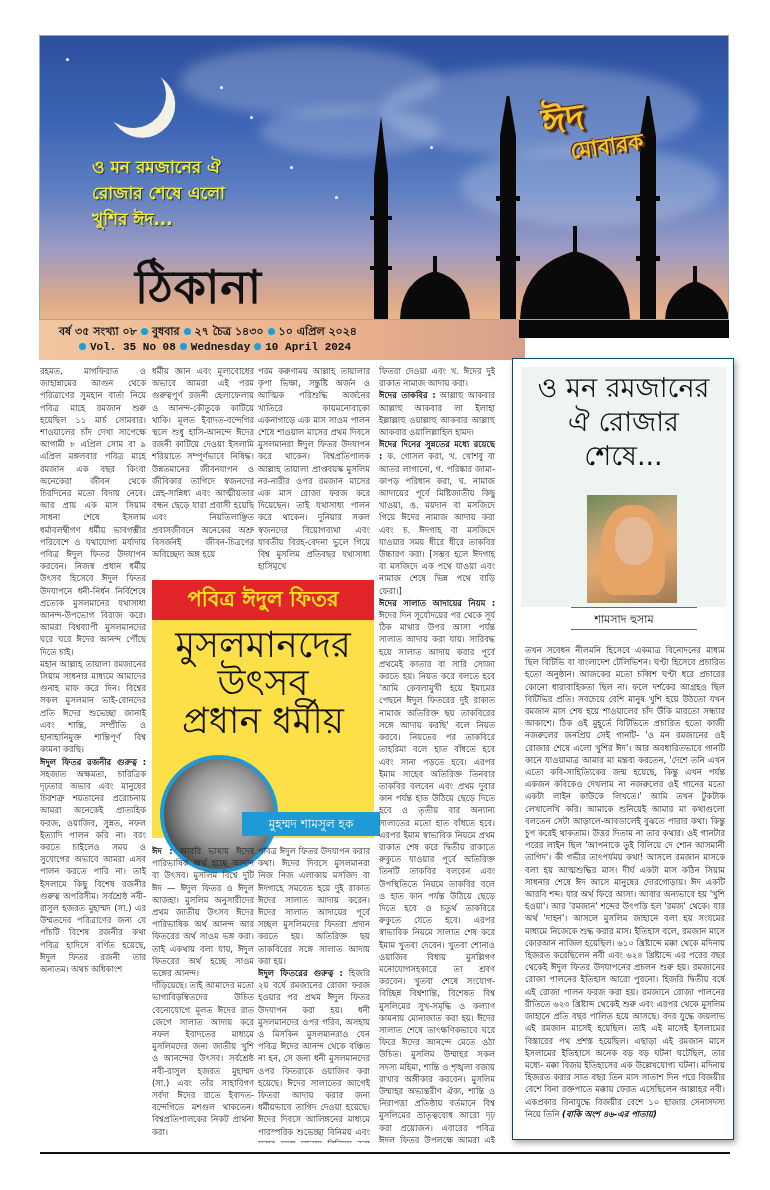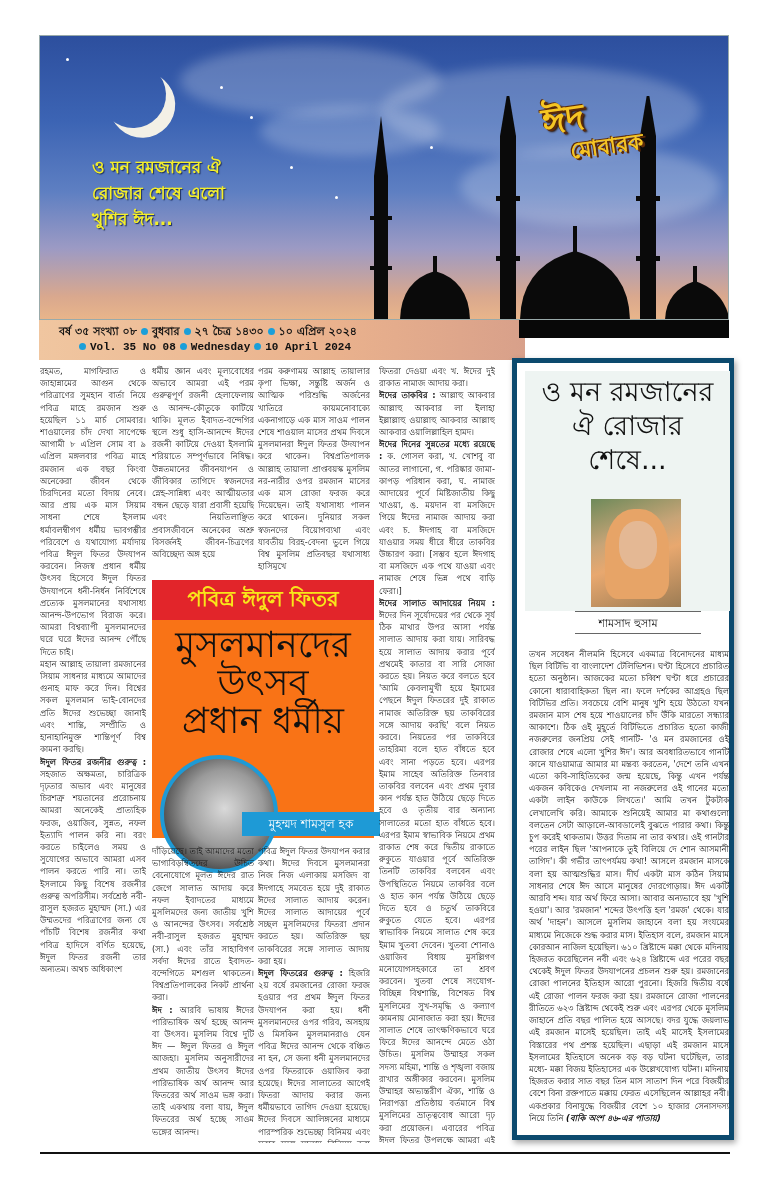--- a/index.html
+++ b/index.html
@@ -65,21 +65,21 @@
   .col .sub { font-weight: bold; }
   .c1 { left: 40px; top: 365px; width: 106px; height: 778px; }
   .c2a { left: 152px; top: 365px; width: 102px; height: 205px; }
   .c3a { left: 258px; top: 365px; width: 112px; height: 205px; }
   .c2b { left: 152px; top: 845px; width: 102px; height: 298px; }
   .c3b { left: 258px; top: 845px; width: 112px; height: 298px; }
   .c4 { left: 379px; top: 365px; width: 116px; height: 778px; }
 
   
   .feature {
-    position: absolute; left: 152px; top: 580px; width: 222px; height: 258px; background: #f97316; padding-left: 40px;
+    position: absolute; left: 152px; top: 580px; width: 222px; height: 258px; background: #fde047; padding-left: 40px;
   }
   .feature .ribbon {
     position: absolute; left: 0; top: 0; width: 222px; height: 40px; background: #e2252a;
     display: flex; align-items: center; justify-content: center;
   }
   .feature .ribbon span { font-family: "DejaVu Sans", sans-serif; font-weight: bold; font-size: 21px; color: #f9e61a; }
   .feature .headline {
     position: absolute; left: 0; top: 46px; width: 222px; text-align: center;
     font-family: "DejaVu Sans", sans-serif; font-size: 36px; line-height: 38px; color: #111;
   }
@@ -89,21 +89,21 @@
     overflow: hidden;
   }
   .feature .byline {
     position: absolute; left: 90px; top: 232px; width: 138px; height: 24px; background: #1e9ad6;
     color: #fff; font-family: "DejaVu Sans", sans-serif; font-size: 12px; line-height: 24px; text-align: center;
   }
 
   
   .rbox {
     position: absolute; left: 512px; top: 358px; width: 222px; height: 782px; background: #fff;
-    box-shadow: 2px 3px 6px rgba(0,0,0,0.35); border: 5px solid #0c4a6e;
+    box-shadow: 2px 3px 6px rgba(0,0,0,0.35); border: 1px solid #0c4a6e;
   }
   .rbox .head {
     position: absolute; left: 8px; top: 8px; width: 205px; height: 240px; background: #eef4f2;
   }
   .rbox .title {
     position: absolute; left: 0; top: 4px; width: 205px; text-align: center;
     font-family: "DejaVu Sans", sans-serif; font-size: 27px; line-height: 34px; color: #111;
   }
   .rbox .photo {
     position: absolute; left: 66px; top: 128px; width: 90px; height: 108px;
@@ -171,20 +171,21 @@
       <rect x="253" y="130" width="4" height="26"></rect>
       <rect x="373" y="170" width="4" height="16"></rect>
     </g>
   </svg>
 
   <div class="eid-logo">
     <span class="big">ঈদ</span>
     <span class="small">মোবারক</span>
   </div>
 
+  <div class="masthead-title">ঠিকানা</div>
   <div class="masthead-sub">বিশেষ আয়োজন</div>
 </div>
 
 <div class="issue-bar">
   <div class="bn">
     <span>বর্ষ ৩৫ সংখ্যা ০৮</span><span class="dot"></span><span>বুধবার</span><span class="dot"></span><span>২৭ চৈত্র ১৪৩০</span><span class="dot"></span><span>১০ এপ্রিল ২০২৪</span>
   </div>
   <div class="en">
     <span class="dot"></span><span>Vol. 35 No 08</span><span class="dot"></span><span>Wednesday</span><span class="dot"></span><span>10 April 2024</span>
   </div>
@@ -211,22 +212,22 @@
   <div class="headline">
     <div>মুসলমানদের</div>
     <div>উৎসব</div>
     <div>প্রধান ধর্মীয়</div>
   </div>
   <div class="portrait"></div>
   <div class="byline">মুহম্মদ শামসুল হক</div>
 </div>
 
 <div class="col c2b">
+  <p><span class="sub">ঈদ :</span> <span>আরবি ভাষায় ঈদের পারিভাষিক অর্থ হচ্ছে আনন্দ বা উৎসব। মুসলিম বিশ্বে দুটি ঈদ — ঈদুল ফিতর ও ঈদুল আজহা। মুসলিম অনুসারীদের প্রথম জাতীয় উৎসব ঈদের পারিভাষিক অর্থ আনন্দ আর ফিতরের অর্থ সাওম ভঙ্গ করা। তাই একথায় বলা যায়, ঈদুল ফিতরের অর্থ হচ্ছে সাওম ভঙ্গের আনন্দ।</span></p>
   <p>দাঁড়িয়েছে। তাই আমাদের মতো ভাগ্যবিড়ম্বিতদের উচিত বেনোযোগে মূলত ঈদের রাত জেগে সালাত আদায় করে নফল ইবাদতের মাধ্যমে মুসলিমদের জন্য জাতীয় খুশি ও আনন্দের উৎসব। সর্বশ্রেষ্ঠ নবী-রাসুল হজরত মুহাম্মদ (সা.) এবং তাঁর সাহাবিগণ সর্বদা ঈদের রাতে ইবাদত-বন্দেগিতে মশগুল থাকতেন। বিশ্বপ্রতিপালকের নিকট প্রার্থনা করা।</p>
-  <p><span class="sub">ঈদ :</span> <span>আরবি ভাষায় ঈদের পারিভাষিক অর্থ হচ্ছে আনন্দ বা উৎসব। মুসলিম বিশ্বে দুটি ঈদ — ঈদুল ফিতর ও ঈদুল আজহা। মুসলিম অনুসারীদের প্রথম জাতীয় উৎসব ঈদের পারিভাষিক অর্থ আনন্দ আর ফিতরের অর্থ সাওম ভঙ্গ করা। তাই একথায় বলা যায়, ঈদুল ফিতরের অর্থ হচ্ছে সাওম ভঙ্গের আনন্দ।</span></p>
 </div>
 <div class="col c3b">
   <p>পবিত্র ঈদুল ফিতর উদযাপন করার কথা। ঈদের দিবসে মুসলমানরা নিজ নিজ এলাকায় মসজিদ বা ঈদগাহে সমবেত হয়ে দুই রাকাত ঈদের সালাত আদায় করেন। ঈদের সালাত আদায়ের পূর্বে সচ্ছল মুসলিমদের ফিতরা প্রদান করতে হয়। অতিরিক্ত ছয় তাকবিরের সঙ্গে সালাত আদায় করা হয়।</p>
   <p><span class="sub">ঈদুল ফিতরের গুরুত্ব :</span> <span>হিজরি ২য় বর্ষে রমজানের রোজা ফরজ হওয়ার পর প্রথম ঈদুল ফিতর উদযাপন করা হয়। ধনী মুসলমানদের ওপর গরিব, অসহায় ও মিসকিন মুসলমানরাও যেন পবিত্র ঈদের আনন্দ থেকে বঞ্চিত না হন, সে জন্য ধনী মুসলমানদের ওপর ফিতরাকে ওয়াজিব করা হয়েছে। ঈদের সালাতের আগেই ফিতরা আদায় করার জন্য ধর্মীয়ভাবে তাগিদ দেওয়া হয়েছে। ঈদের দিবসে আলিঙ্গনের মাধ্যমে পারস্পরিক শুভেচ্ছা বিনিময় এবং সবার সঙ্গে সালাম বিনিময় করা সকল মুসলমানের উচিত।</span></p>
 
 </div>
 
 <div class="col c4">
   <p>ফিতরা দেওয়া এবং খ. ঈদের দুই রাকাত নামাজ আদায় করা।</p>
   <p><span class="sub">ঈদের তাকবির :</span> <span>আল্লাহু আকবার আল্লাহু আকবার লা ইলাহা ইল্লাল্লাহু ওয়াল্লাহু আকবার আল্লাহু আকবার ওয়ালিল্লাহিল হামদ।</span></p>

